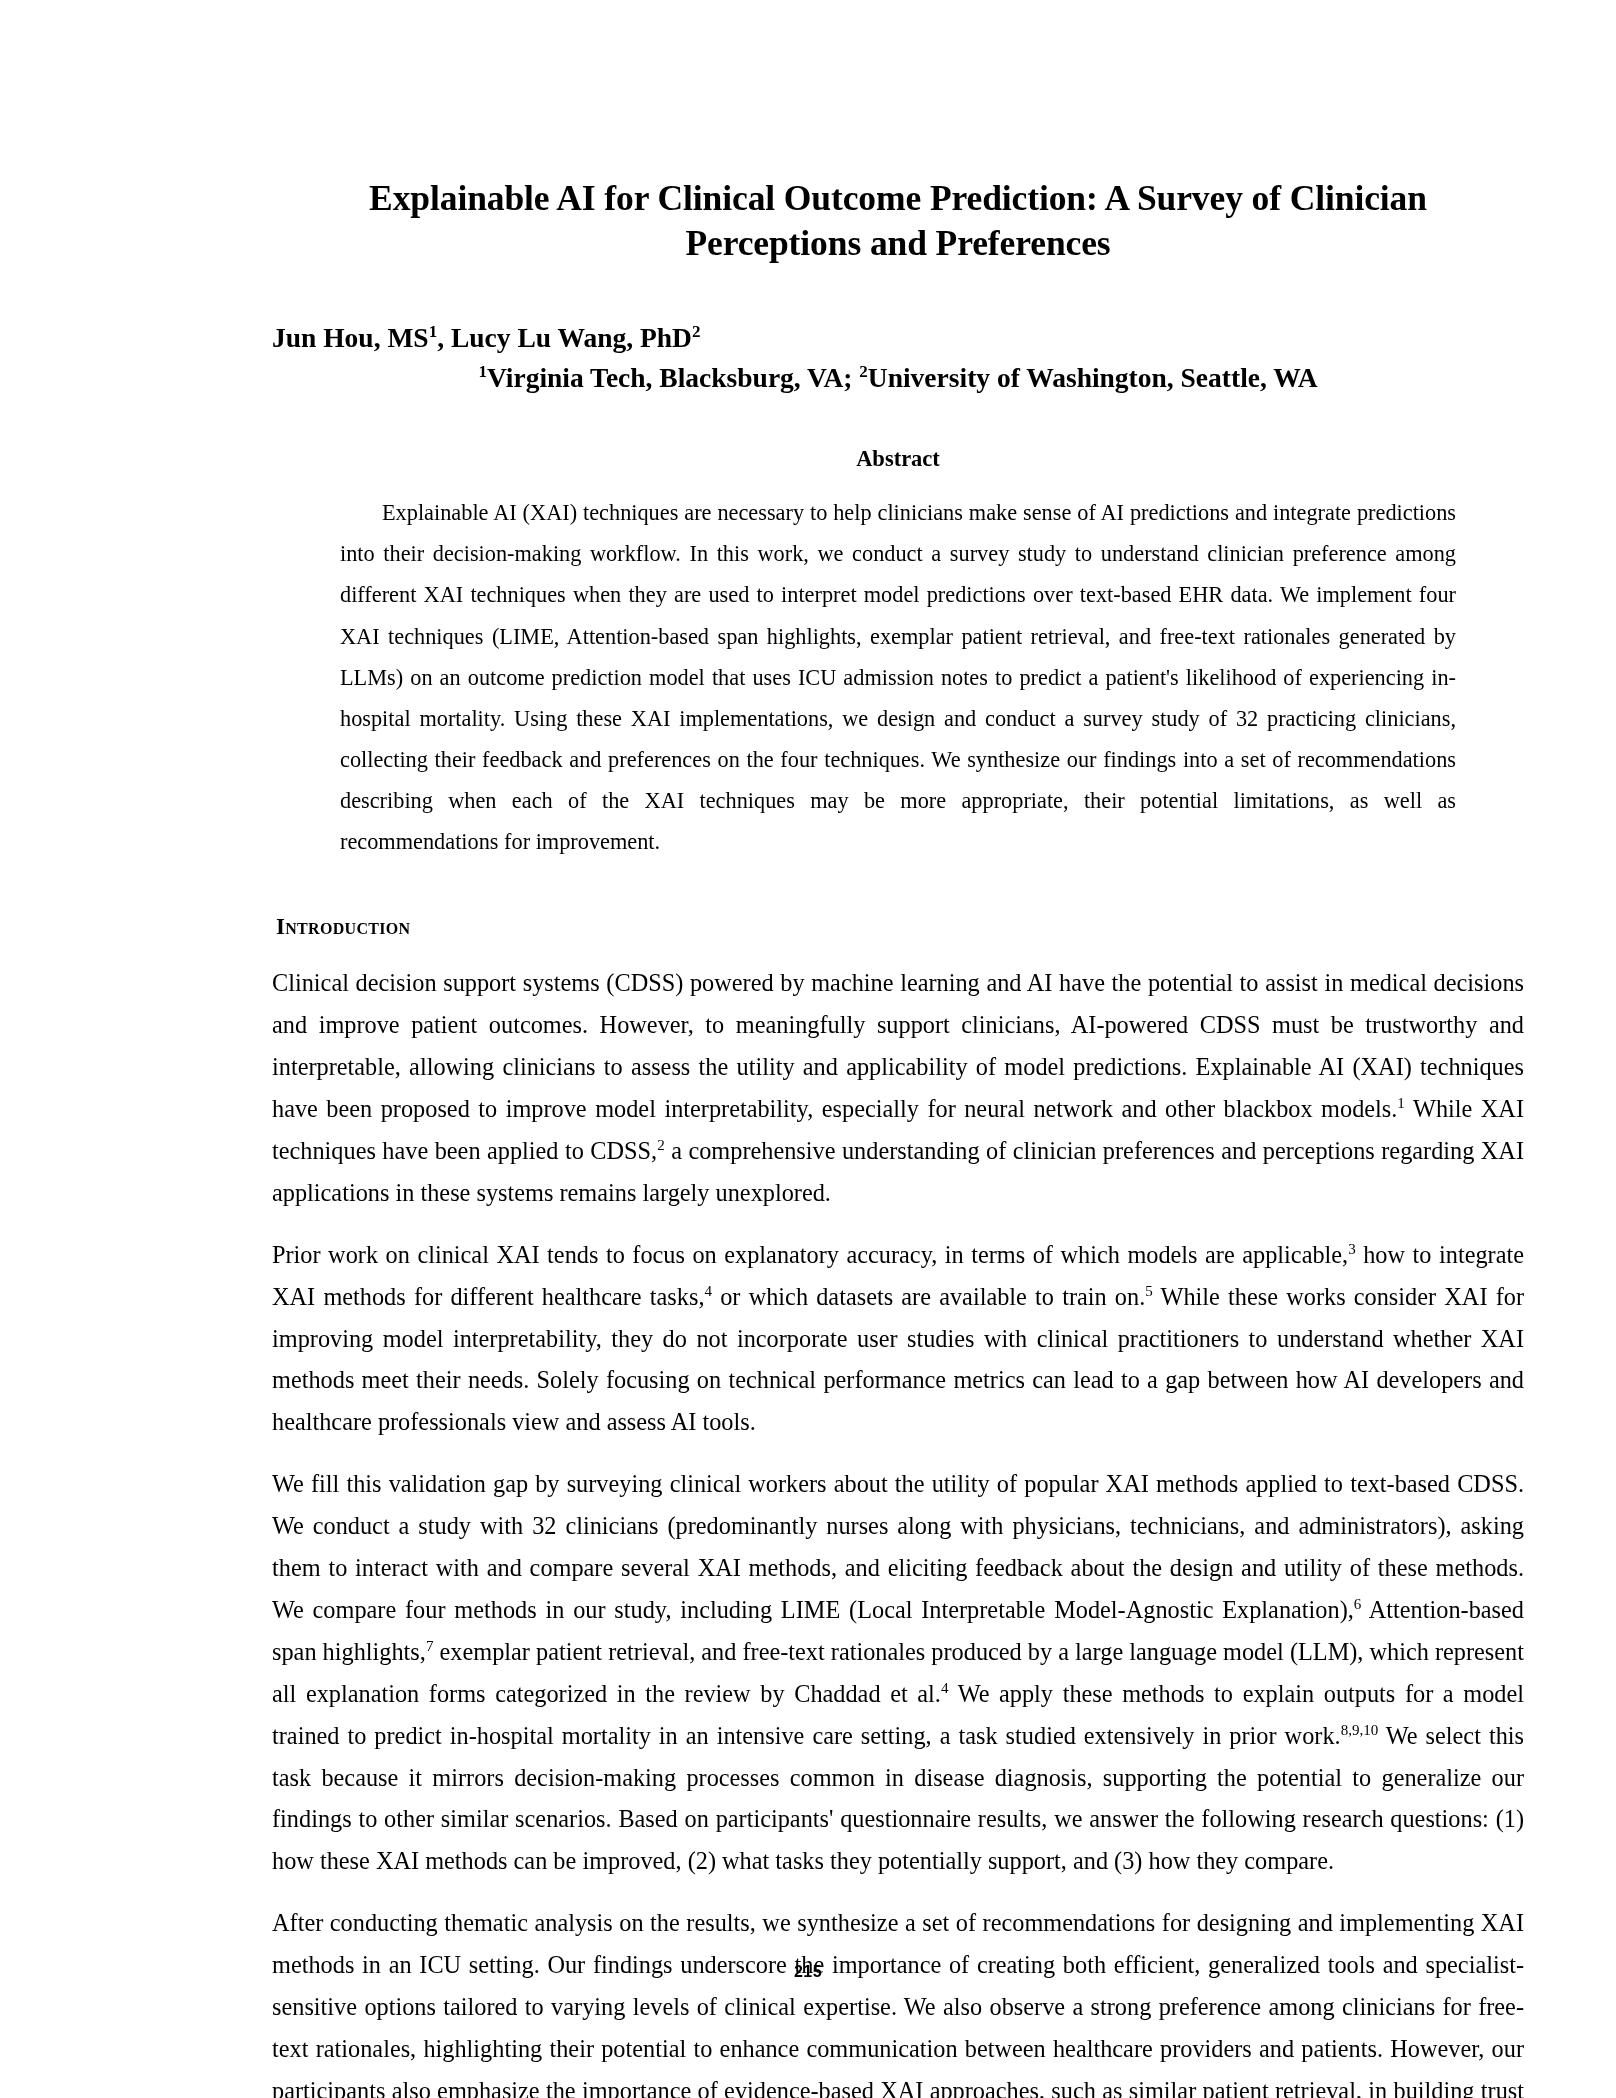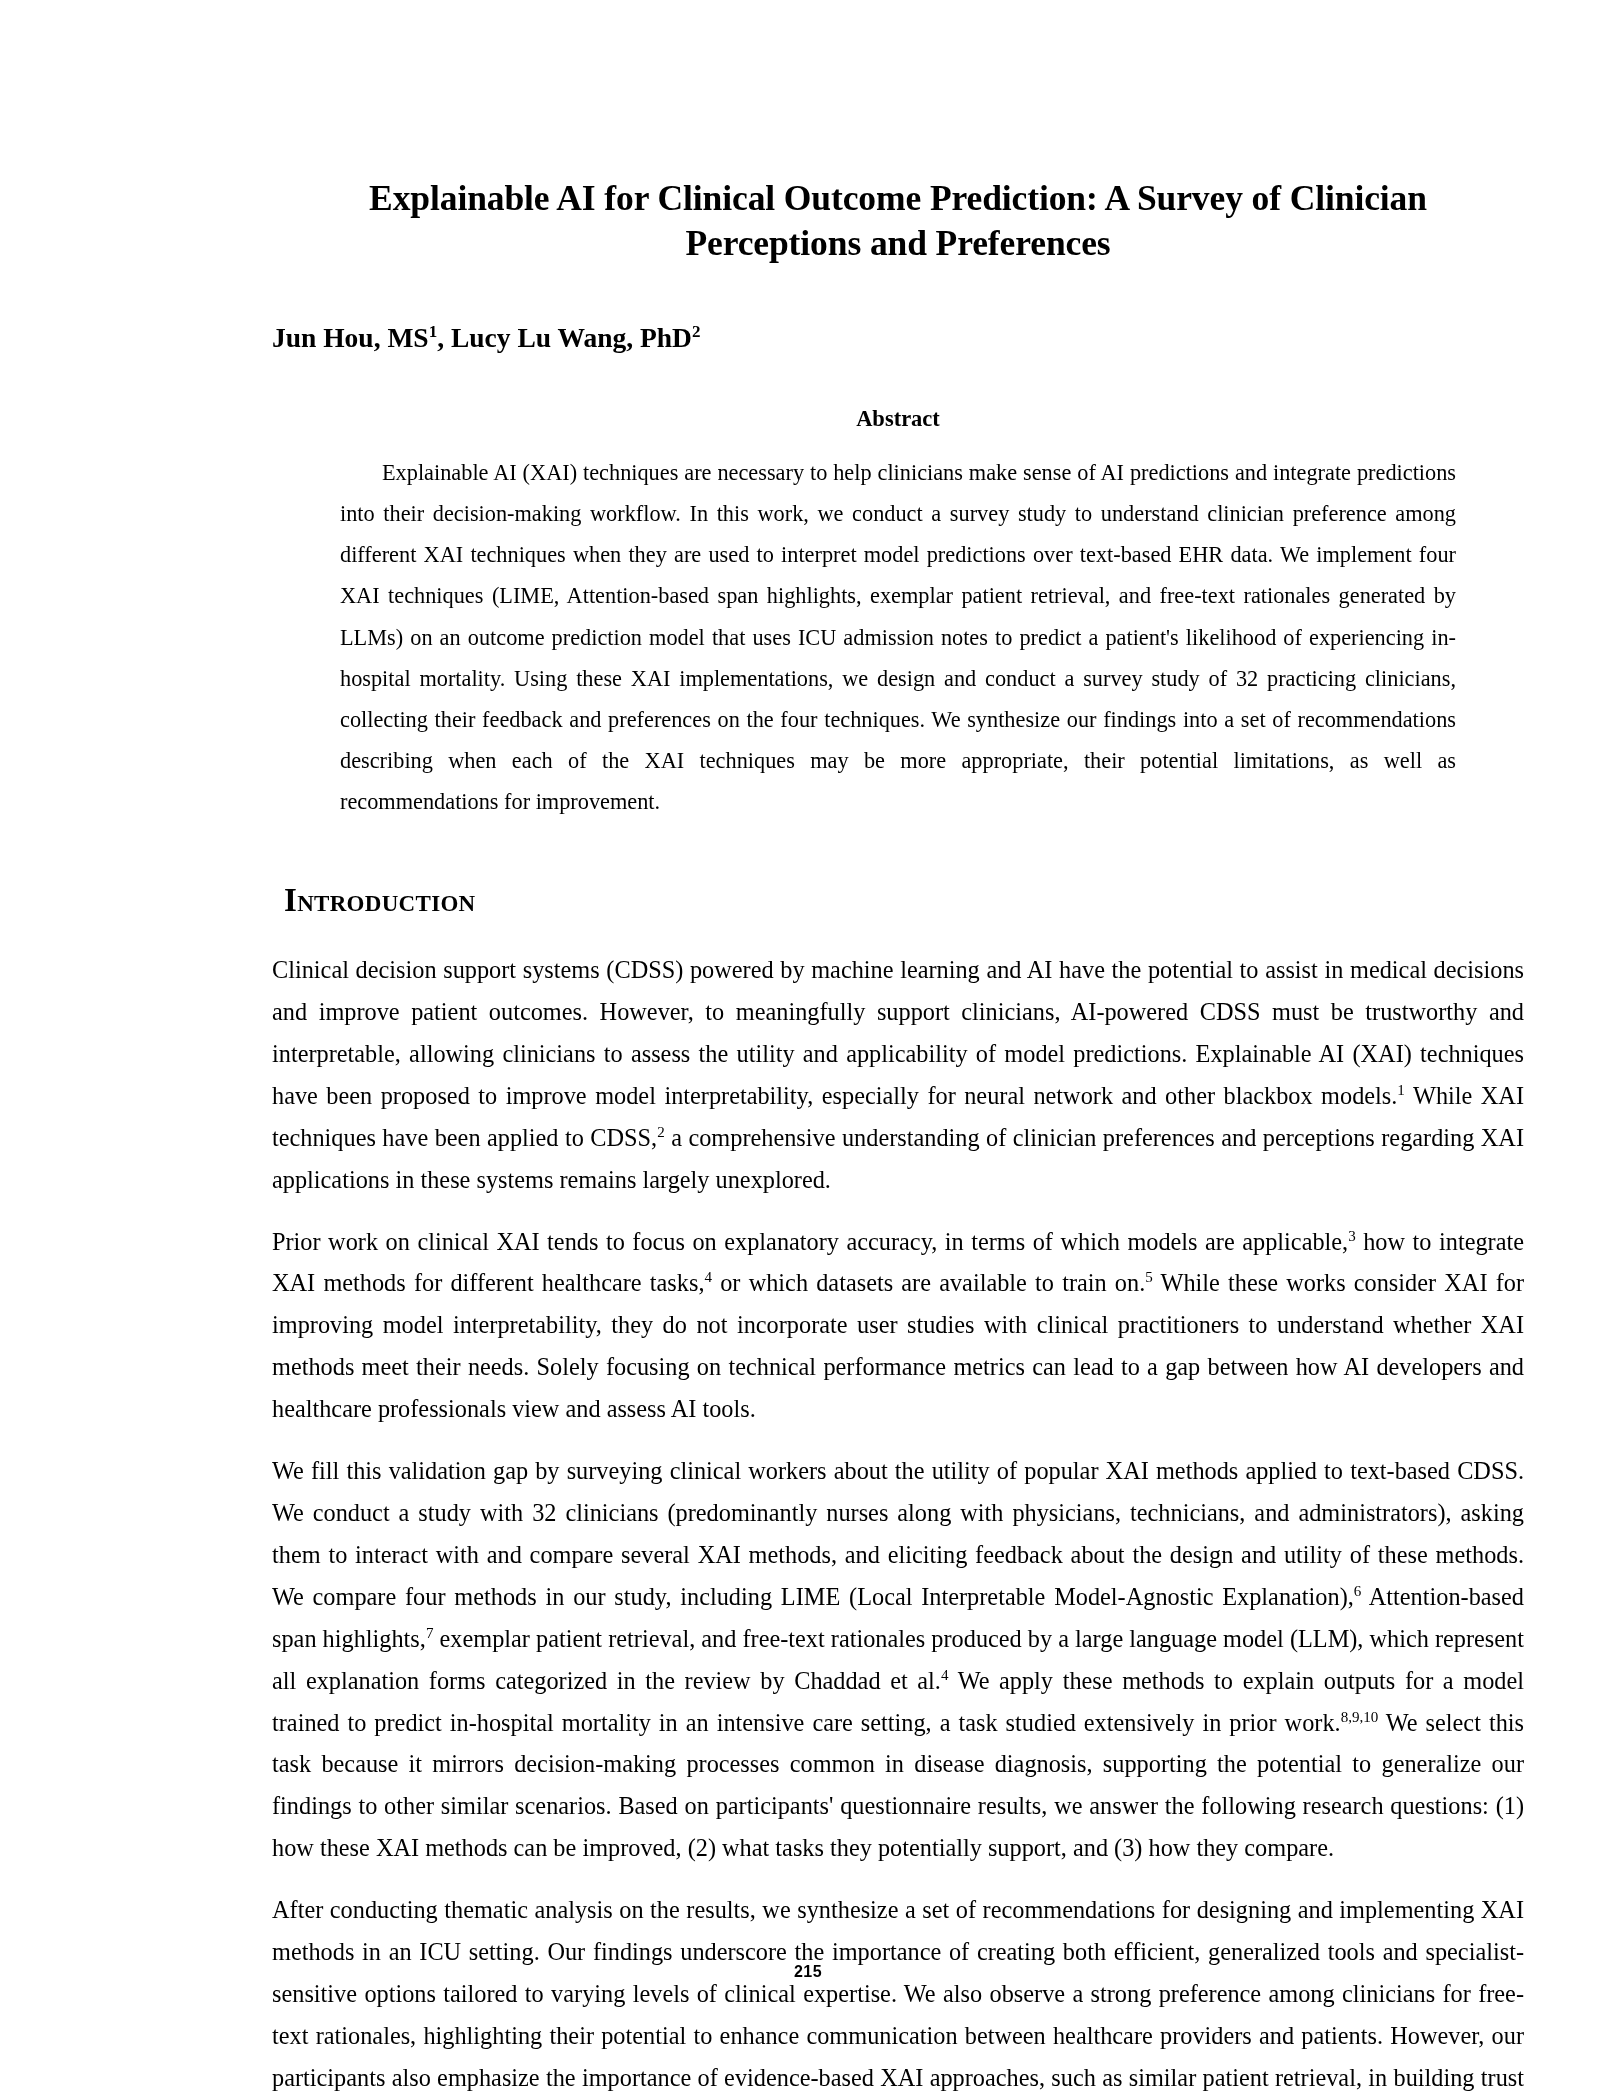--- a/index.html
+++ b/index.html
@@ -74,22 +74,22 @@
     font-size: 22.3px;
     line-height: 1.845;
     text-align: justify;
     text-justify: inter-word;
     text-indent: 42px;
     hyphens: none;
   }
 
   
   .section-heading {
-    margin: 12px;
-    font-size: 33px;
+    margin: 4px;
+    font-size: 23px;
     font-weight: bold;
     font-variant: small-caps;
     letter-spacing: 0.3px;
   }
   .sec-intro { padding-top: 48px; }
 
   p.body {
     margin: 0;
     font-size: 24.3px;
     line-height: 1.725;
@@ -121,20 +121,23 @@
 
     <h1 class="title">
       <span>Explainable AI for Clinical Outcome Prediction: A Survey of Clinician</span><br>
       <span>Perceptions and Preferences</span>
     </h1>
 
     <div class="authors">
       <span>Jun Hou, MS</span><sup>1</sup><span>, </span><span>Lucy Lu Wang, PhD</span><sup>2</sup>
     </div>
 
+    <div class="affiliation">
+      <sup>1</sup><span>Virginia Tech, Blacksburg, VA; </span><sup>2</sup><span>University of Washington, Seattle, WA</span>
+    </div>
 
     <h2 class="abstract-heading">Abstract</h2>
     <p class="abstract-body">Explainable AI (XAI) techniques are necessary to help clinicians make sense of AI predictions and integrate predictions into their decision-making workflow. In this work, we conduct a survey study to understand clinician preference among different XAI techniques when they are used to interpret model predictions over text-based EHR data. We implement four XAI techniques (LIME, Attention-based span highlights, exemplar patient retrieval, and free-text rationales generated by LLMs) on an outcome prediction model that uses ICU admission notes to predict a patient's likelihood of experiencing in-hospital mortality. Using these XAI implementations, we design and conduct a survey study of 32 practicing clinicians, collecting their feedback and preferences on the four techniques. We synthesize our findings into a set of recommendations describing when each of the XAI techniques may be more appropriate, their potential limitations, as well as recommendations for improvement.</p>
 
     <h2 class="section-heading sec-intro">Introduction</h2>
 
     <p class="body first">
       <span>Clinical decision support systems (CDSS) powered by machine learning and AI have the potential to assist in medical decisions and improve patient outcomes. However, to meaningfully support clinicians, AI-powered CDSS must be trustworthy and interpretable, allowing clinicians to assess the utility and applicability of model predictions. Explainable AI (XAI) techniques have been proposed to improve model interpretability, especially for neural network and other blackbox models.</span><sup>1</sup><span> While XAI techniques have been applied to CDSS,</span><sup>2</sup><span> a comprehensive understanding of clinician preferences and perceptions regarding XAI applications in these systems remains largely unexplored.</span>
     </p>
 

